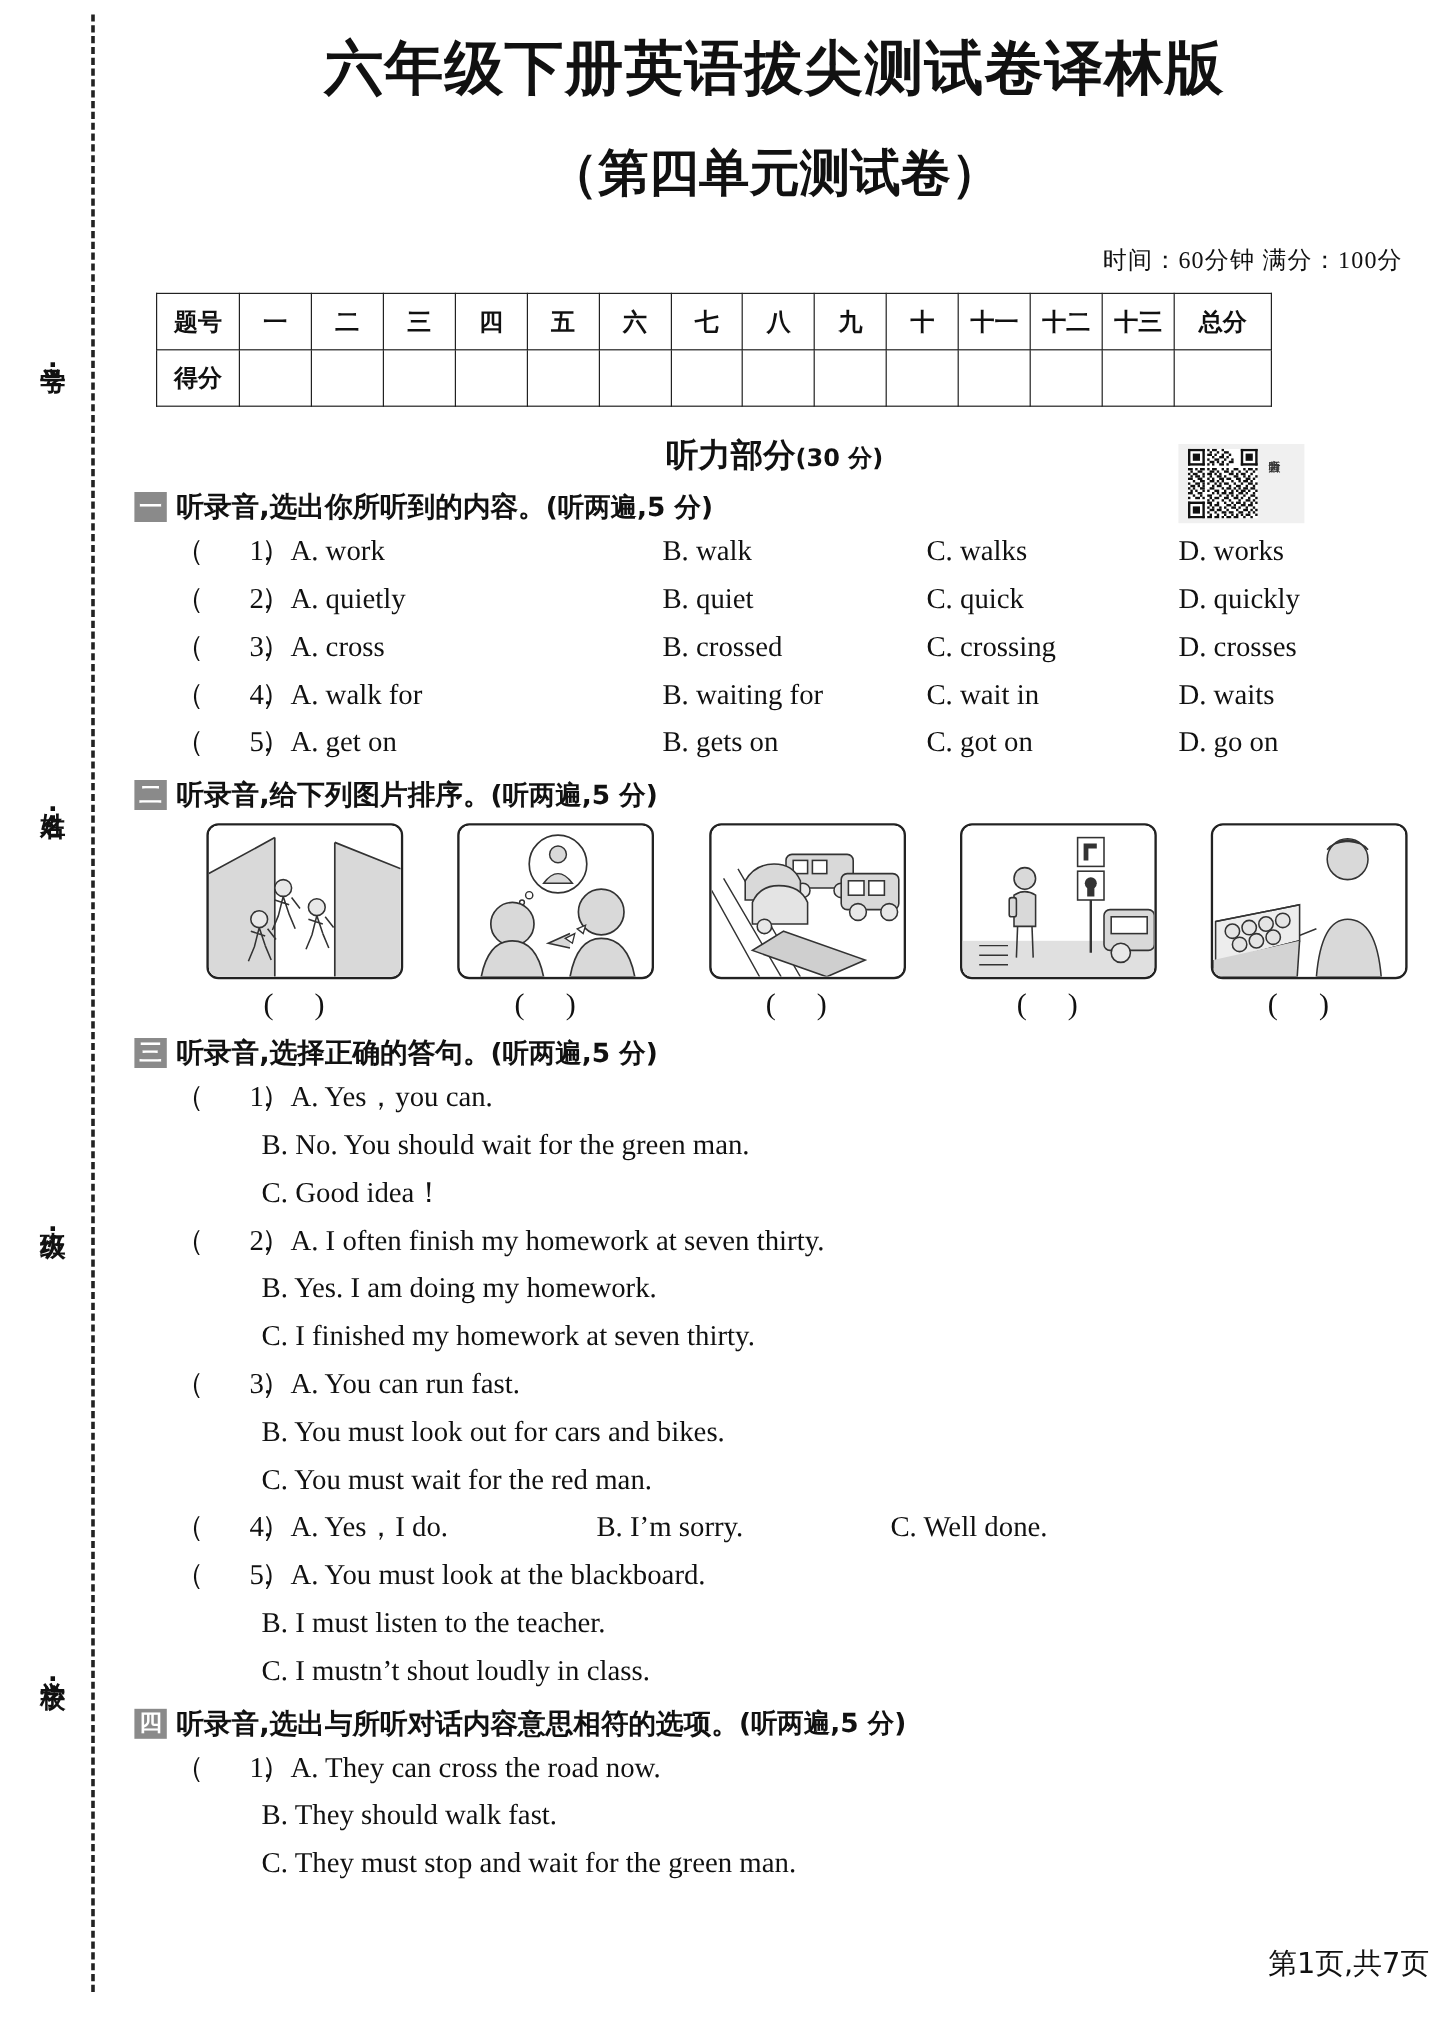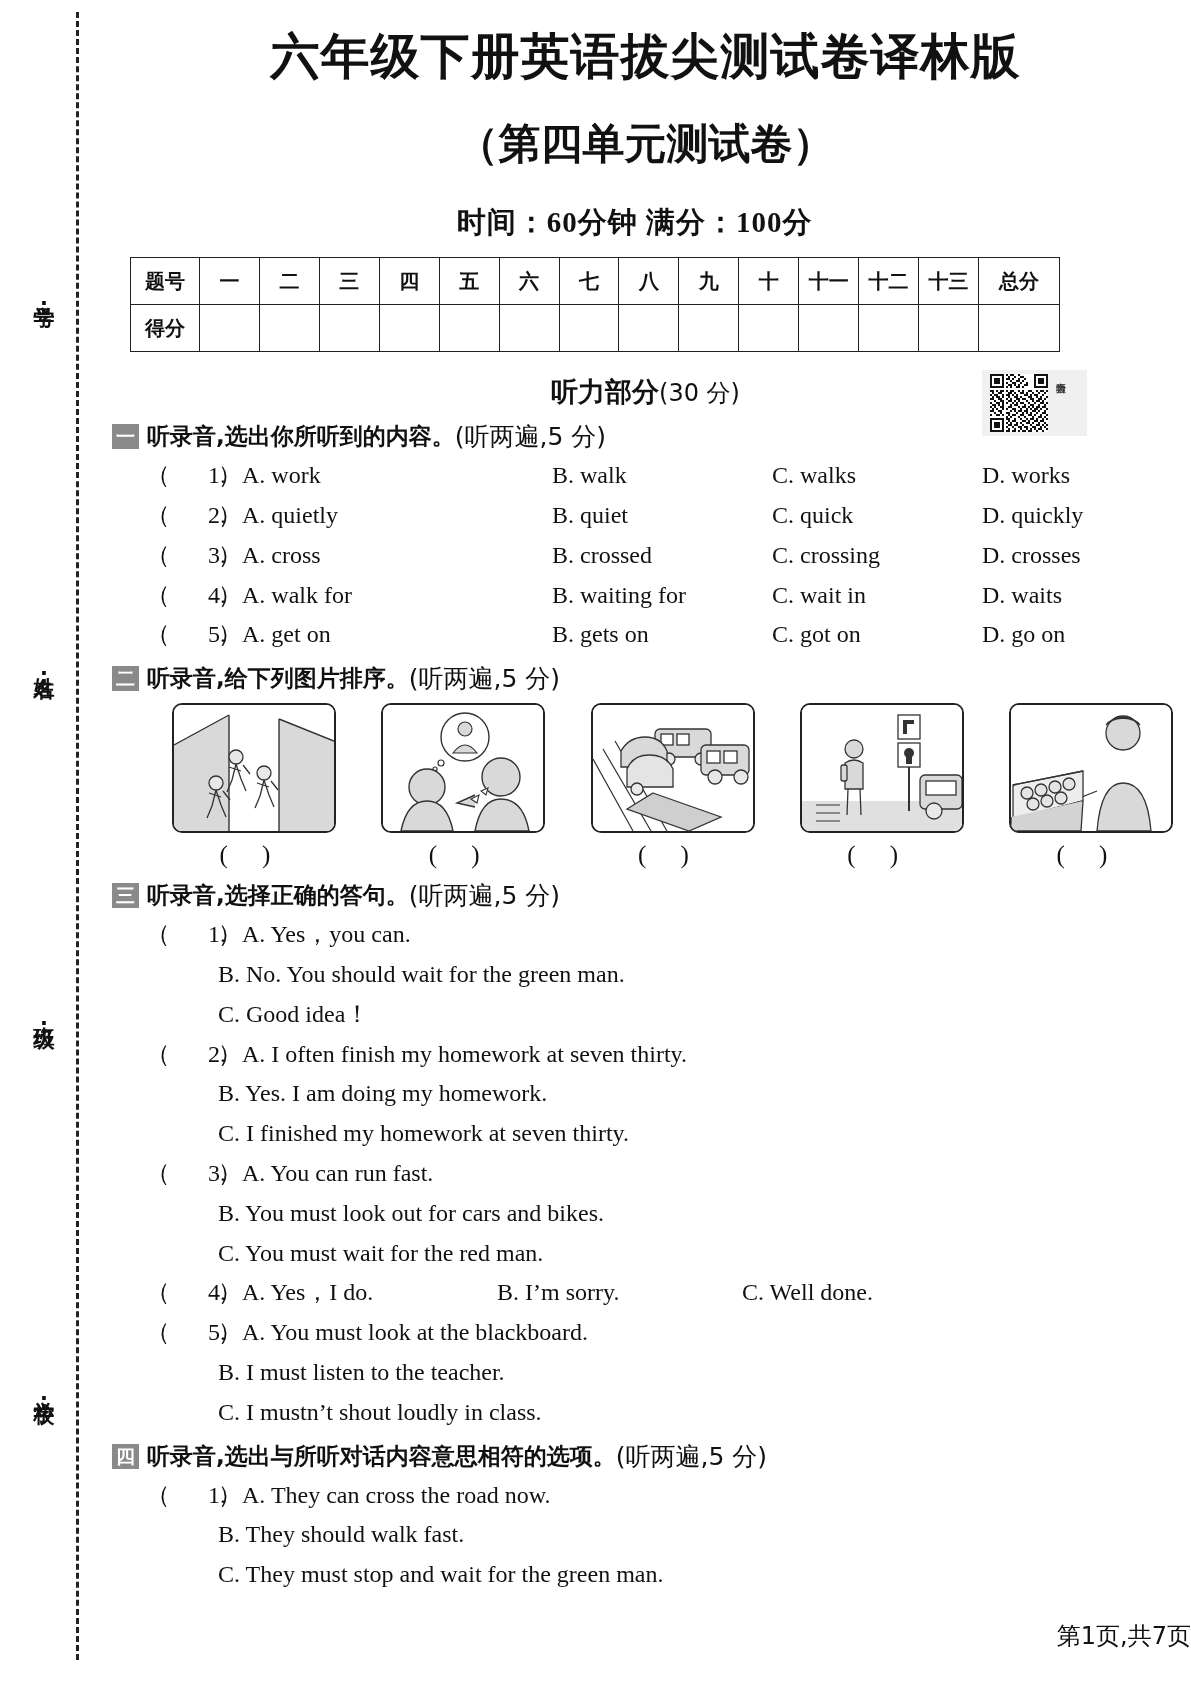--- a/index.html
+++ b/index.html
@@ -33,42 +33,42 @@
   .title-main {
     text-align:center; font-family:"DejaVu Sans","Liberation Sans",sans-serif;
     font-weight:bold; font-size:49px; letter-spacing:1px;
     margin:28px 0 0 0; line-height:1.2;
   }
   .title-sub {
     text-align:center; font-family:"DejaVu Sans","Liberation Sans",sans-serif;
     font-weight:bold; font-size:42px; margin:32px 0 0 0; line-height:1.2;
   }
   .meta-line {
-    text-align:center; padding-right:22px; font-size:29px;
-    margin-top:34px; letter-spacing:1px;font-weight:bold;
+    text-align:right; padding-right:22px; font-size:20px;
+    margin-top:34px; letter-spacing:1px;
   }
 
   
   table.score {
     border-collapse:collapse; margin:14px 0 0 30px; width:930px;
     table-layout:fixed;
   }
   table.score td {
     border:1px solid #222; height:44px; text-align:center;
     vertical-align:middle; font-size:20px;
     font-family:"DejaVu Sans","Liberation Sans",sans-serif; font-weight:bold;
   }
   table.score td.lab { width:66px; }
   table.score td.tot { width:78px; }
 
   .part-title {
     text-align:center; font-family:"DejaVu Sans","Liberation Sans",sans-serif;
     font-weight:bold; font-size:27px; margin:22px 0 4px 0;
   }
-  .part-title .pts { font-weight:normal; font-size:24px; }
+  .part-title .pts { font-weight:bold; font-size:20px; }
 
   
   .qr-wrap {
     position:absolute; right:104px; top:370px; width:105px; height:66px;
     background:#f0f0f0; display:flex; align-items:center; padding:4px 3px;
     box-sizing:border-box;
   }
   .qr-img { width:68px; height:58px; }
   .qr-cap {
     font-family:"DejaVu Sans","Liberation Sans",sans-serif;
@@ -81,21 +81,21 @@
   .sec-head {
     display:flex; align-items:center; margin:10px 0 2px 12px;
     font-family:"DejaVu Sans","Liberation Sans",sans-serif;
     font-weight:bold; font-size:23px; letter-spacing:0px;
   }
   .sec-num {
     display:inline-block; width:27px; height:25px; line-height:25px;
     background:#8a8a8a; color:#fff; text-align:center; font-size:19px;
     margin-right:8px; font-weight:bold; flex:none;
   }
-  .sec-pts { font-weight:normal; font-size:25px;text-align:right; }
+  .sec-pts { font-weight:bold; font-size:22px;text-align:right; }
 
   .qrow {
     display:flex; font-size:24px; margin:5px 0 0 46px; line-height:1.45;
   }
   .paren { width:62px; flex:none; }
   .qnum  { width:34px; flex:none; }
   .opt   { }
   .opt-a { width:310px; flex:none; }
   .opt-b { width:220px; flex:none; }
   .opt-c { width:210px; flex:none; }

